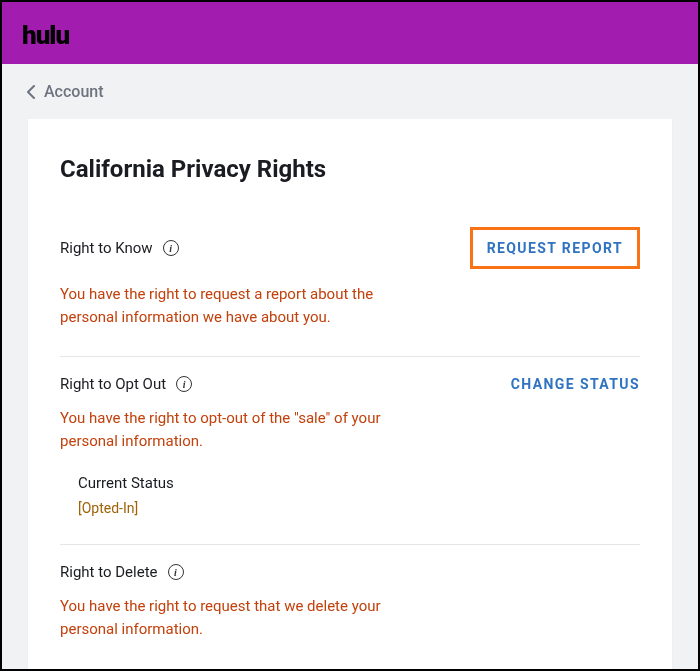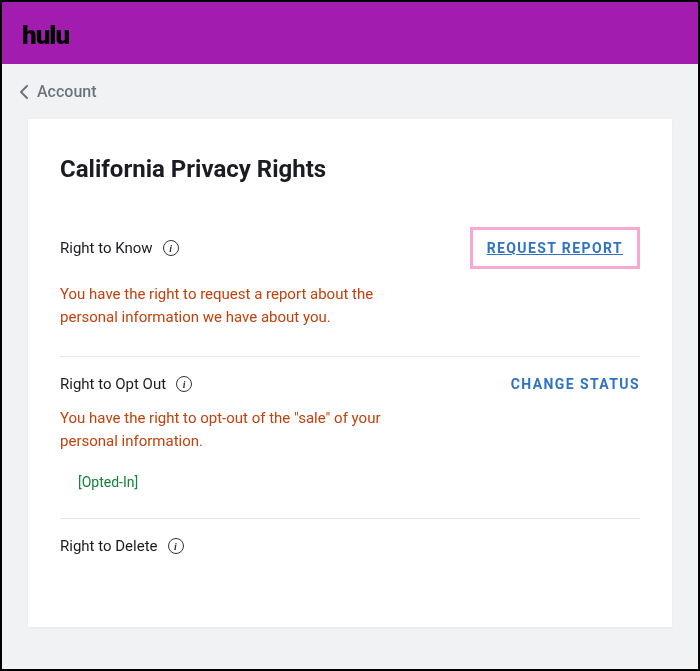--- a/index.html
+++ b/index.html
@@ -26,21 +26,21 @@
       color: #000;
     }
     .content-area {
       background: #f1f2f4;
       height: calc(100% - 60px);
       padding: 0 0 20px 0;
     }
     .breadcrumb {
       display: flex;
       align-items: center;
-      padding: 18px 17px;
+      padding: 18px 24px;
       color: #6d7480;
       font-size: 16px;
       font-weight: 500;
       cursor: pointer;
       text-align: center;
     }
     .breadcrumb .chev {
       margin-right: 8px;
       display: inline-flex;
     }
@@ -97,41 +97,40 @@
     }
     .action-link {
       color: #2f73c1;
       font-weight: 700;
       font-size: 14px;
       letter-spacing: 1.4px;
       text-transform: uppercase;
       cursor: pointer;
     }
     .action-link.highlighted {
-      border: 3px solid #f9a8d4;
+      border: 3px solid #f97316;
       padding: 10px 14px;
-      text-decoration: underline;
     }
     .desc {
       color: #c2410c;
       font-size: 15px;
       line-height: 1.5;
       max-width: 360px;
     }
     .status-block {
       padding: 22px 0 0 18px;
     }
     .status-label {
       font-size: 15px;
       color: #1a1c21;
       margin-bottom: 8px;
     }
     .status-value {
       font-size: 14px;
-      color: #15803d;
+      color: #a16207;
     }
     .first-section {
       padding-top: 0;
     }
   </style>
 </head>
 <body>
 
 <div class="header">
   <div class="logo">hulu</div>
@@ -167,29 +166,31 @@
     <div class="section">
       <div class="section-head">
         <div class="section-title-wrap">
           <span class="section-title">Right to Opt Out</span>
           <span class="info-icon">i</span>
         </div>
         <span class="action-link">CHANGE STATUS</span>
       </div>
       <p class="desc">You have the right to opt-out of the "sale" of your personal information.</p>
       <div class="status-block">
+        <div class="status-label">Current Status</div>
         <div class="status-value">[Opted-In]</div>
       </div>
     </div>
 
     <div class="divider"></div>
 
     <div class="section">
       <div class="section-head">
         <div class="section-title-wrap">
           <span class="section-title">Right to Delete</span>
           <span class="info-icon">i</span>
         </div>
       </div>
+      <p class="desc">You have the right to request that we delete your personal information.</p>
     </div>
 
   </div>
 </div>
 
 </body></html>

